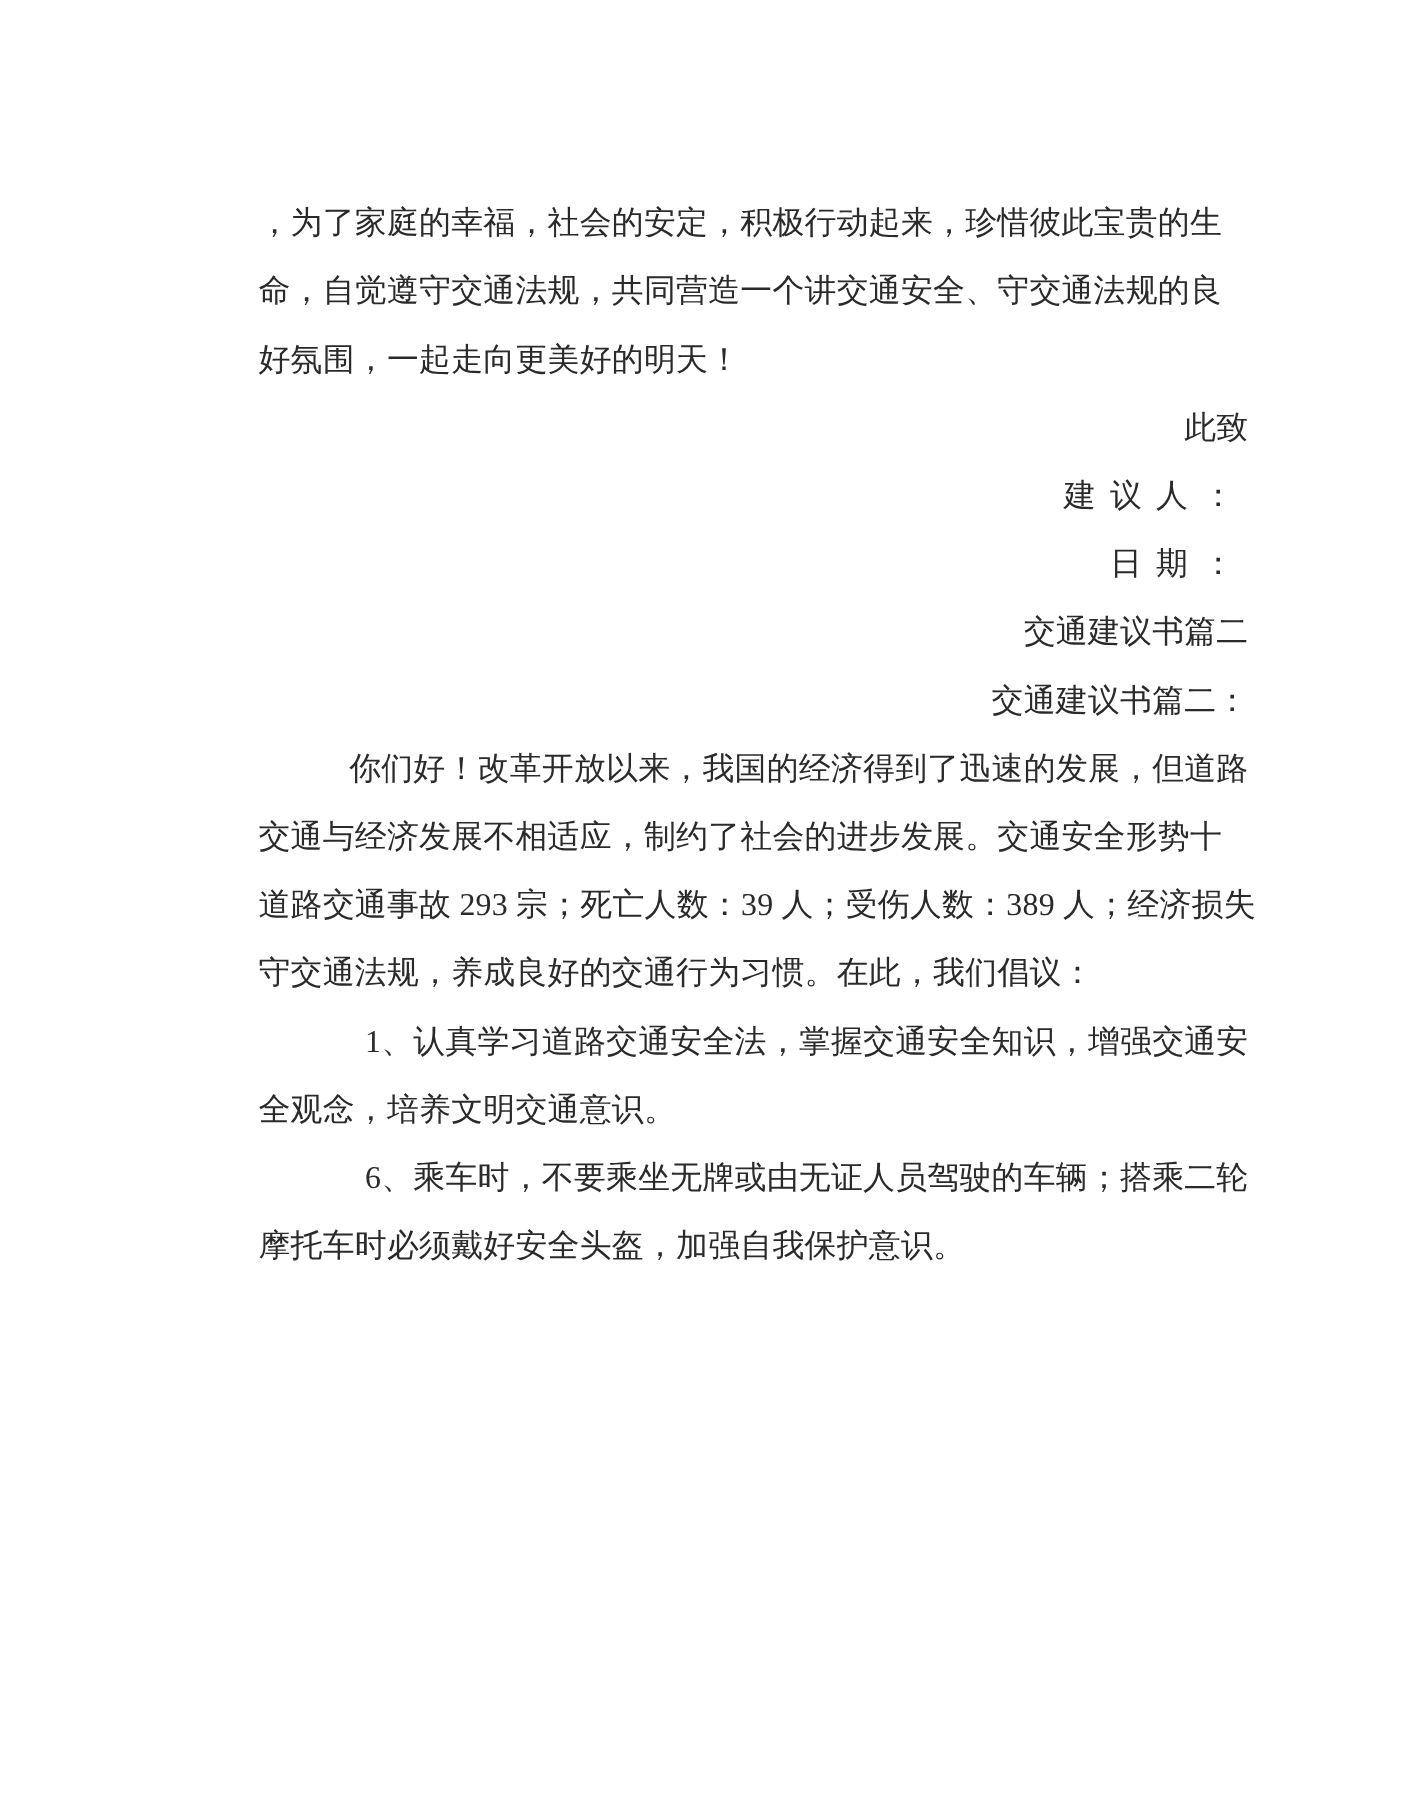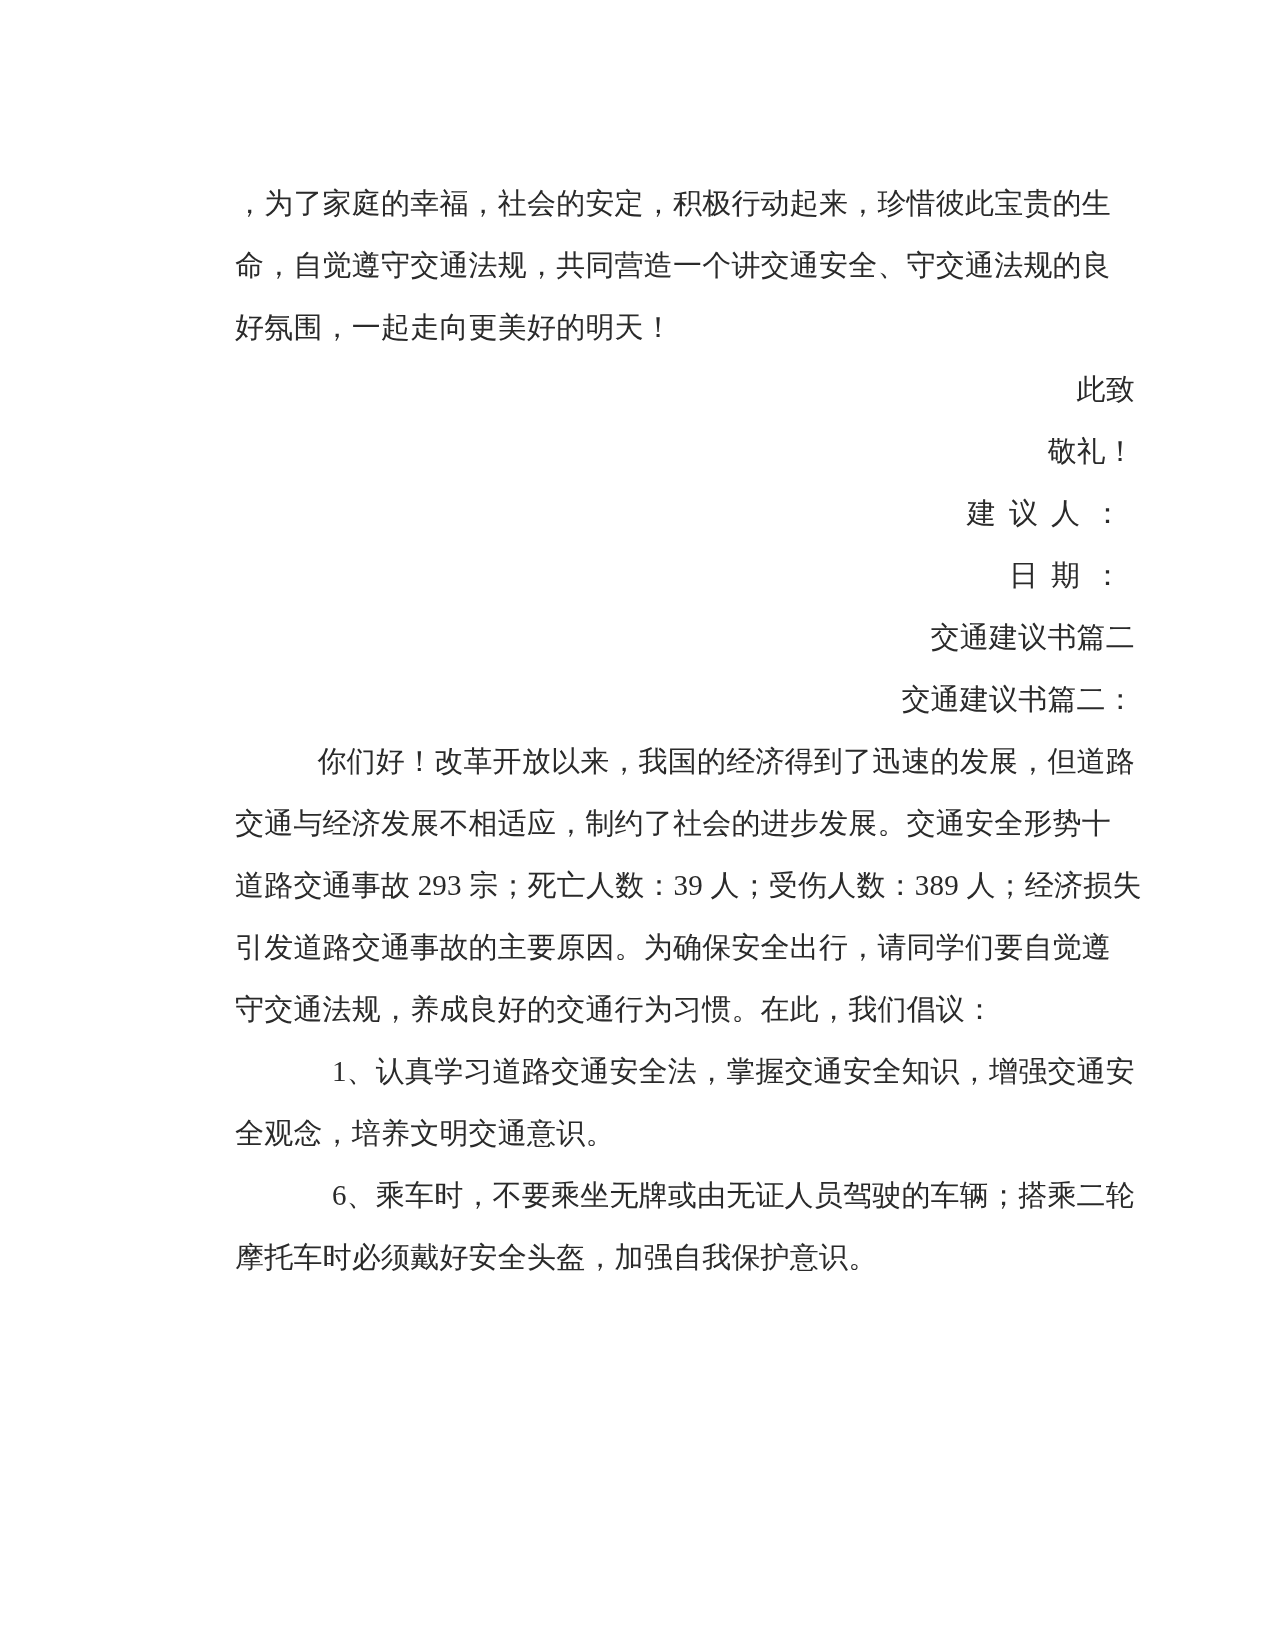--- a/index.html
+++ b/index.html
@@ -41,28 +41,26 @@
 </style>
 </head>
 <body>
 
 <div class="page">
   <div class="doc">
     <div class="line">，为了家庭的幸福，社会的安定，积极行动起来，珍惜彼此宝贵的生</div>
     <div class="line">命，自觉遵守交通法规，共同营造一个讲交通安全、守交通法规的良</div>
     <div class="line">好氛围，一起走向更美好的明天！</div>
     <div class="line indent">此致</div>
-    <div class="line indent">敬礼！</div>
     <div class="line indent loose">建议人：</div>
     <div class="line indent loose">日期：</div>
     <div class="line indent">交通建议书篇二</div>
     <div class="line indent">交通建议书篇二：</div>
     <div class="line indent">你们好！改革开放以来，我国的经济得到了迅速的发展，但道路</div>
     <div class="line">交通与经济发展不相适应，制约了社会的进步发展。交通安全形势十</div>
     <div class="line">道路交通事故 293 宗；死亡人数：39 人；受伤人数：389 人；经济损失</div>
-    <div class="line">引发道路交通事故的主要原因。为确保安全出行，请同学们要自觉遵</div>
     <div class="line">守交通法规，养成良好的交通行为习惯。在此，我们倡议：</div>
     <div class="line indent">1、认真学习道路交通安全法，掌握交通安全知识，增强交通安</div>
     <div class="line">全观念，培养文明交通意识。</div>
     <div class="line indent">6、乘车时，不要乘坐无牌或由无证人员驾驶的车辆；搭乘二轮</div>
     <div class="line">摩托车时必须戴好安全头盔，加强自我保护意识。</div>
   </div>
 </div>
 
 </body></html>

